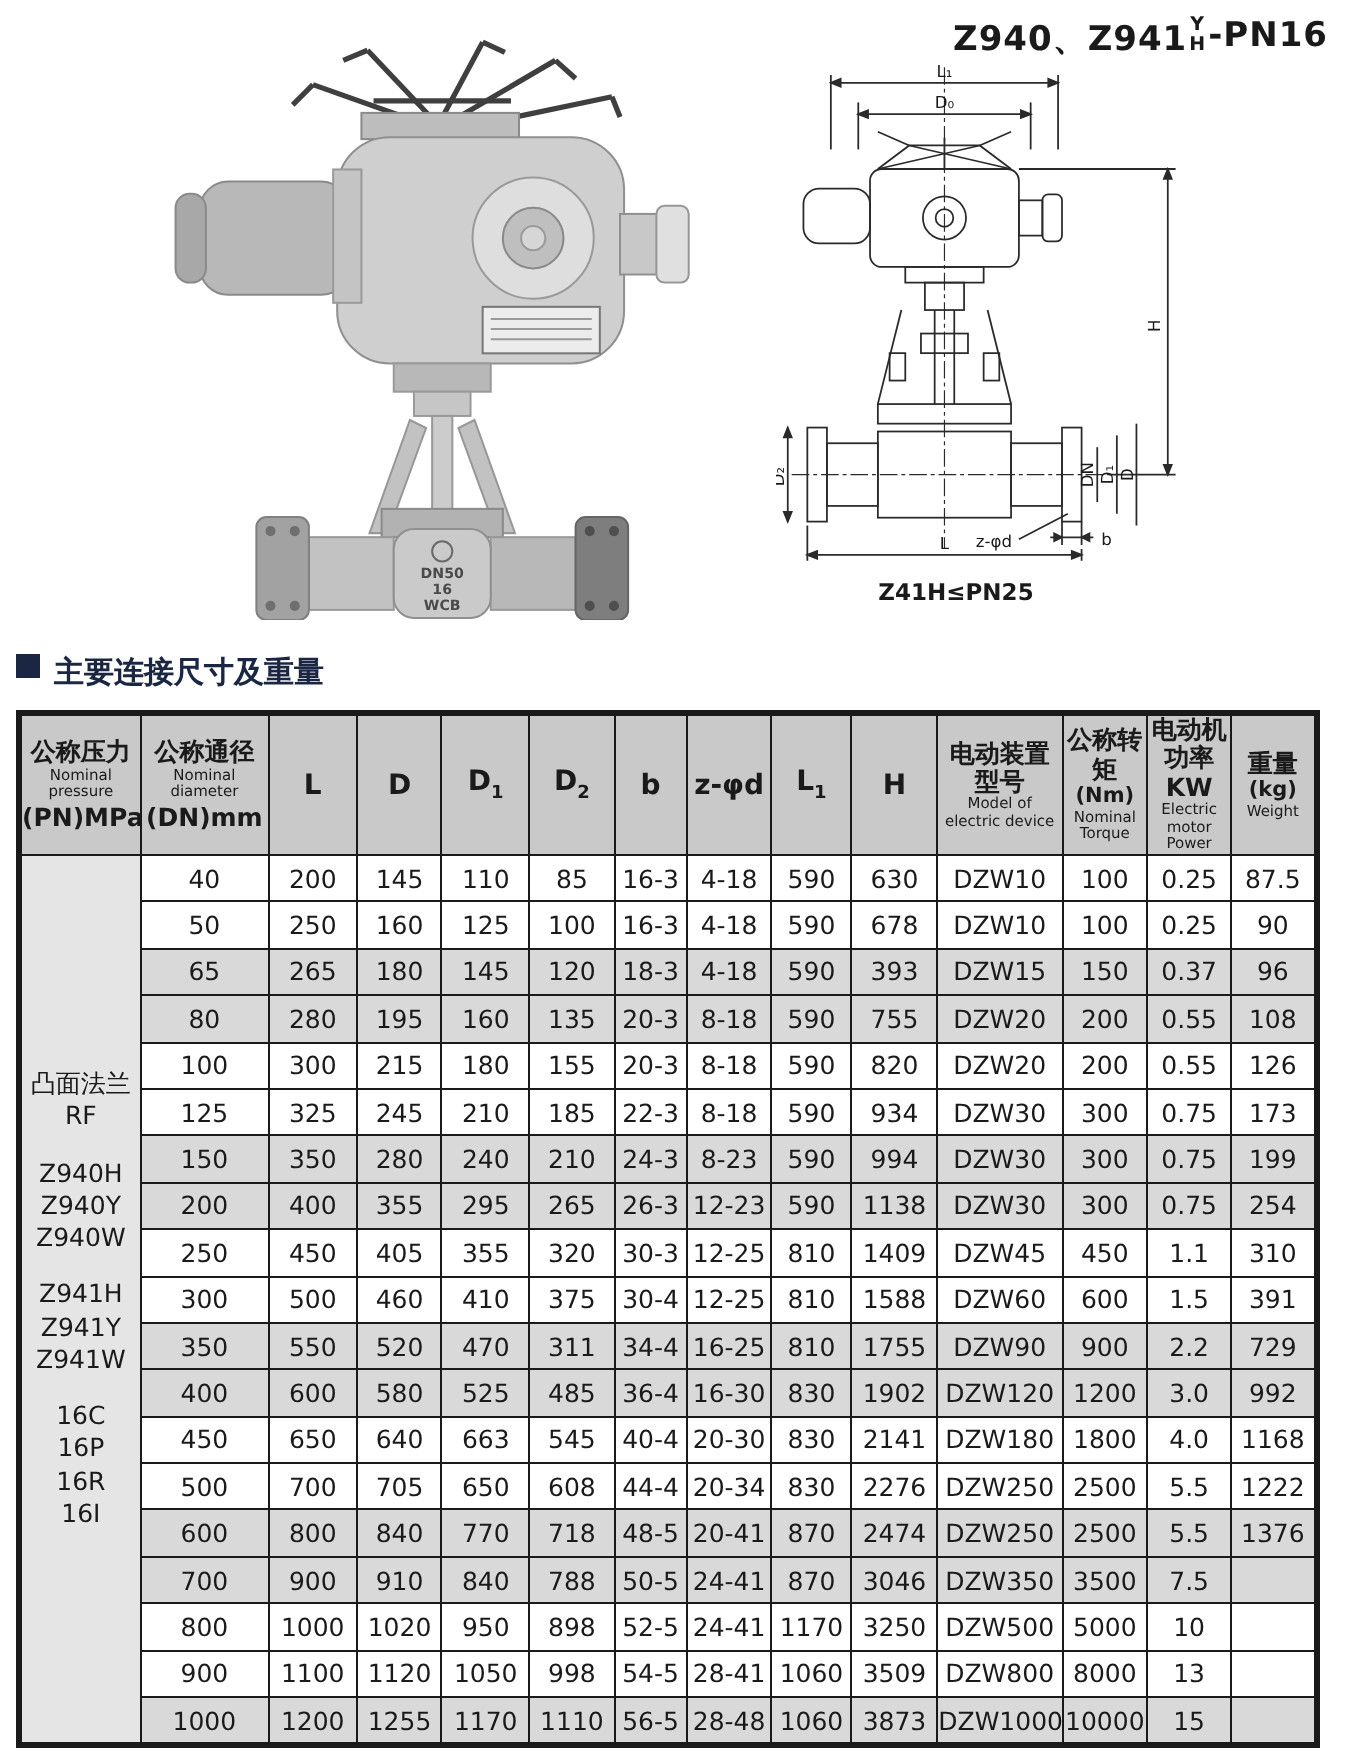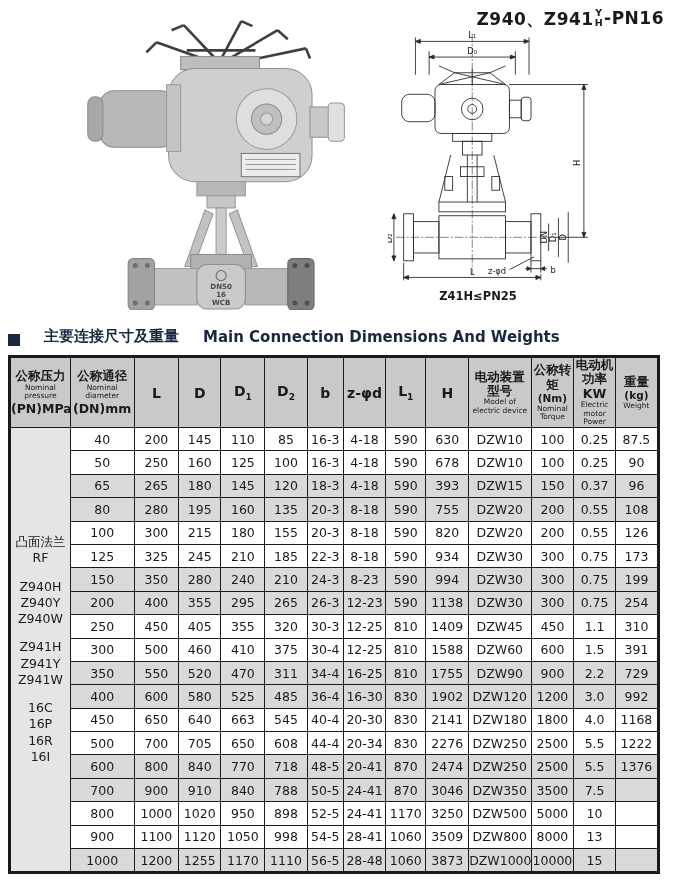--- a/index.html
+++ b/index.html
@@ -11,21 +11,21 @@
   .page-title{
     position:absolute;top:8px;right:12px;font-size:17px;font-weight:bold;
     display:flex;align-items:flex-start;letter-spacing:.5px;
   }
   .title-stack{display:inline-flex;flex-direction:column;font-size:9.5px;line-height:1.05;text-align:center;font-weight:bold;margin:0 1px}
   
   .photo-wrap{position:absolute;left:66px;top:12px;width:286px;height:298px}
   .drawing-wrap{position:absolute;left:388px;top:26px;width:286px;height:260px}
   .drawing-caption{position:absolute;left:398px;top:289px;width:160px;text-align:center;font-size:11.5px;font-weight:bold}
   
-  .section-heading{position:absolute;left:8px;top:327px;display:flex;align-items:flex-end;gap:24px;color:#1b2742;font-weight:bold;font-size:15px;white-space:nowrap}
+  .section-heading{position:absolute;left:8px;top:327px;display:flex;align-items:flex-start;gap:7px;color:#1b2742;font-weight:bold;font-size:15px;white-space:nowrap}
   .bullet{width:12px;height:12px;background:#1b2742;flex:0 0 auto}
   
   .dim-table{
     position:absolute;left:8px;top:355px;width:652px;
     border-collapse:collapse;table-layout:fixed;border:3px solid #1a1a1a;
   }
   .dim-table th,.dim-table td{border:1.5px solid #1a1a1a;text-align:center;vertical-align:middle;padding:0;overflow:hidden}
   .dim-table thead th{background:#c9c9c9;height:54px}
   .dim-table tbody td{height:22.4px;font-size:12.5px;background:#fff}
   .dim-table tr.shaded td{background:#d9d9d9}
@@ -213,21 +213,20 @@
   <text x="158" y="248" text-anchor="start" class="dim-text">b</text>
   <text x="78" y="250" text-anchor="middle" class="dim-text">L</text>
 </svg>
 </div>
 
 <div class="drawing-caption">Z41H≤PN25</div>
 
 <div class="section-heading">
   <span class="bullet"></span>
   <span>主要连接尺寸及重量</span>
-  <span>Main Connection Dimensions And Weights</span>
 </div>
 
 <table class="dim-table">
   <thead>
     <tr>
         <th style="width: 9.3%;">
           <div class="h-zh">公称压力</div>
           <div class="h-en">Nominal pressure</div>
           <div class="h-unit-lg">(PN)MPa</div>
         </th>

